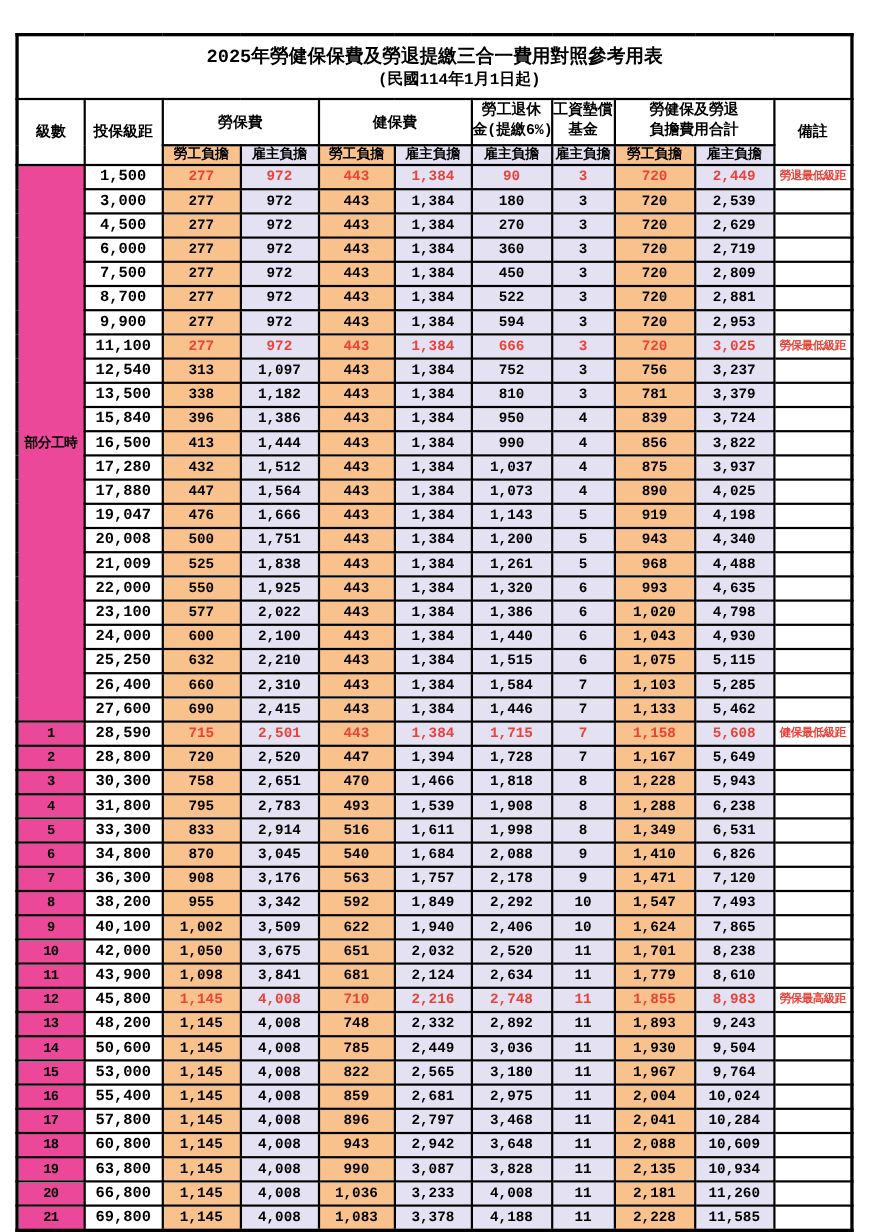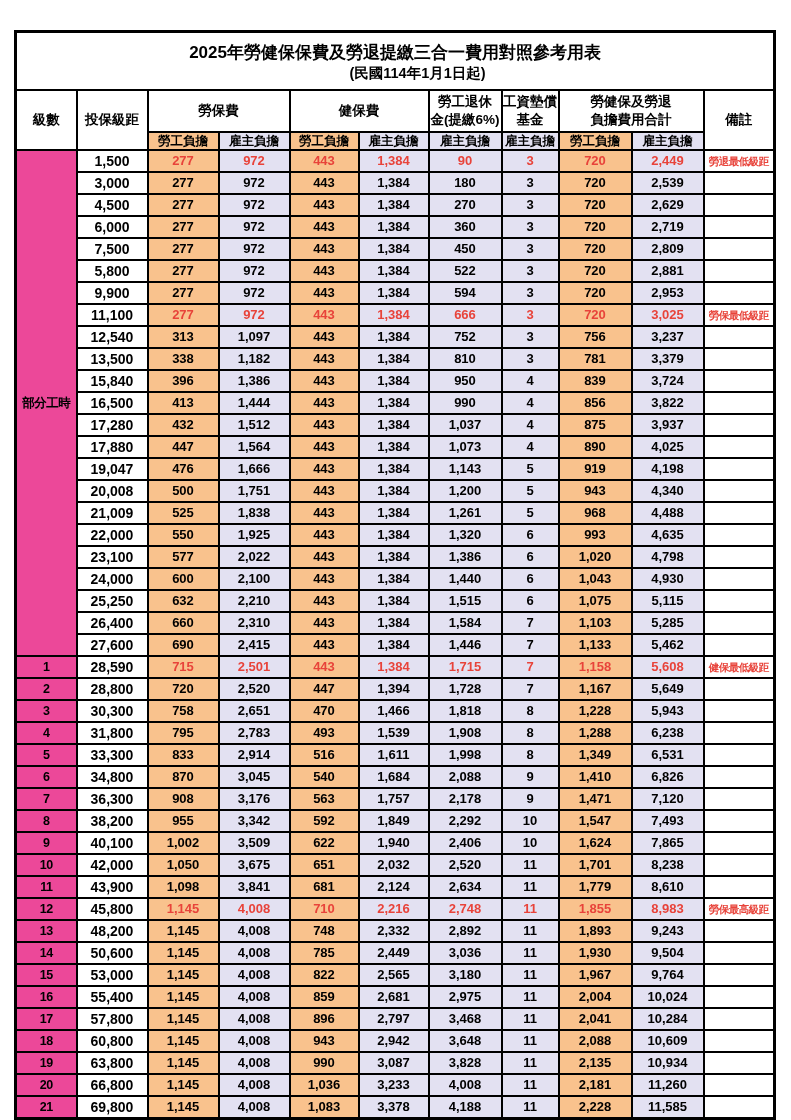--- a/index.html
+++ b/index.html
@@ -2,20 +2,21 @@
 <html style="--orange: #f9c28d; --lav: #e3e1f2; --red: #e8433a; --border: #000000;"><head>
 <meta charset="utf-8">
 <style>
   html,body{margin:0;padding:0;background:#fff;}
   body{font-family:"Liberation Sans","DejaVu Sans",sans-serif;color:#000;}
   .page{width:791px;min-height:1120px;background:#fff;}
   table.ref-table{
     border-collapse:collapse;table-layout:fixed;
     width:660px;margin:30px 0 0 14px;
     border:3px solid var(--border,#000);
+    font-family:Liberation Mono, monospace;
   }
   .ref-table td,.ref-table th{
     border:2px solid var(--border,#000);
     text-align:center;vertical-align:middle;
     padding:0;overflow:hidden;white-space:nowrap;
   }
   .title-cell{height:56px;background:#fff;}
   .title{font-size:17px;font-weight:700;line-height:1.5;}
   .subtitle{font-size:14.5px;font-weight:700;line-height:1.2;margin-left:45px;}
   thead th{font-weight:700;font-size:13.5px;background:#fff;}
@@ -141,21 +142,21 @@
           <td class="val c-lv">972</td>
           <td class="val c-or">443</td>
           <td class="val c-lv">1,384</td>
           <td class="val c-lv">450</td>
           <td class="val c-lv">3</td>
           <td class="val c-or">720</td>
           <td class="val c-lv">2,809</td>
           <td class="col-note"></td>
         </tr>
         <tr>
-          <td class="col-grade">5,800</td>
+          <td class="col-grade">8,700</td>
           <td class="val c-or">277</td>
           <td class="val c-lv">972</td>
           <td class="val c-or">443</td>
           <td class="val c-lv">1,384</td>
           <td class="val c-lv">522</td>
           <td class="val c-lv">3</td>
           <td class="val c-or">720</td>
           <td class="val c-lv">2,881</td>
           <td class="col-note"></td>
         </tr>

